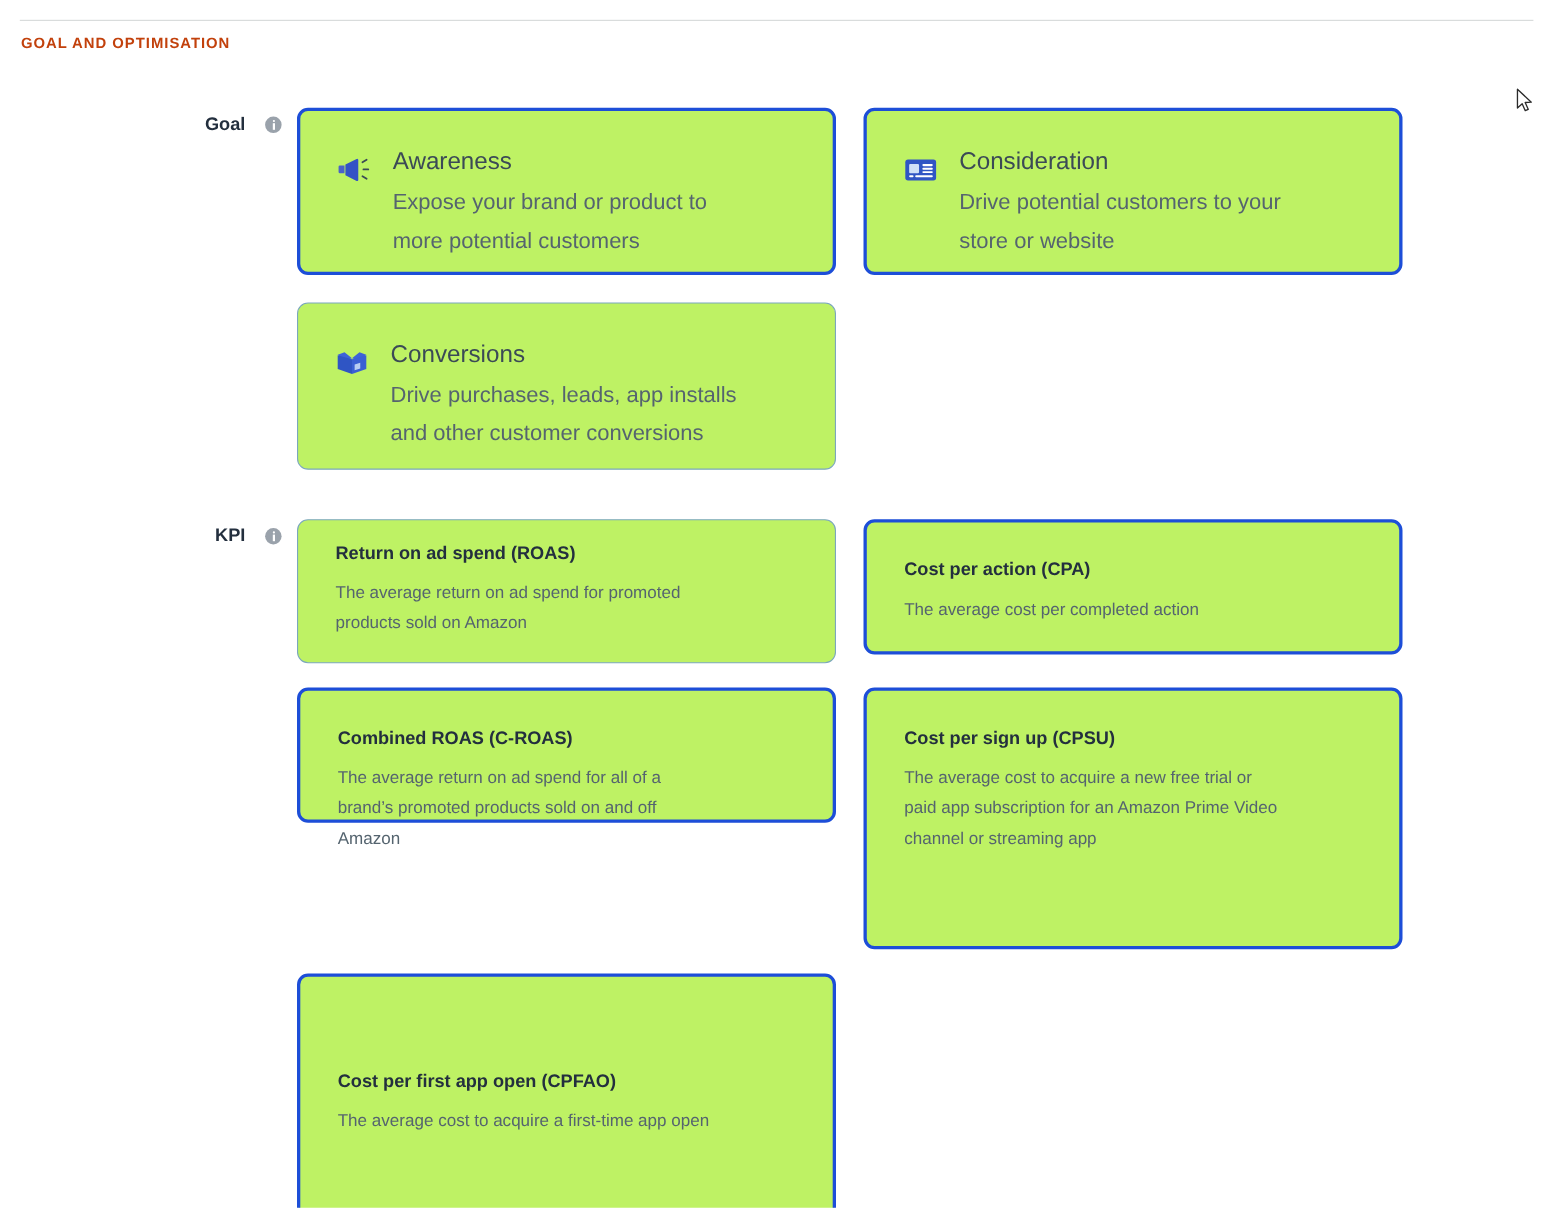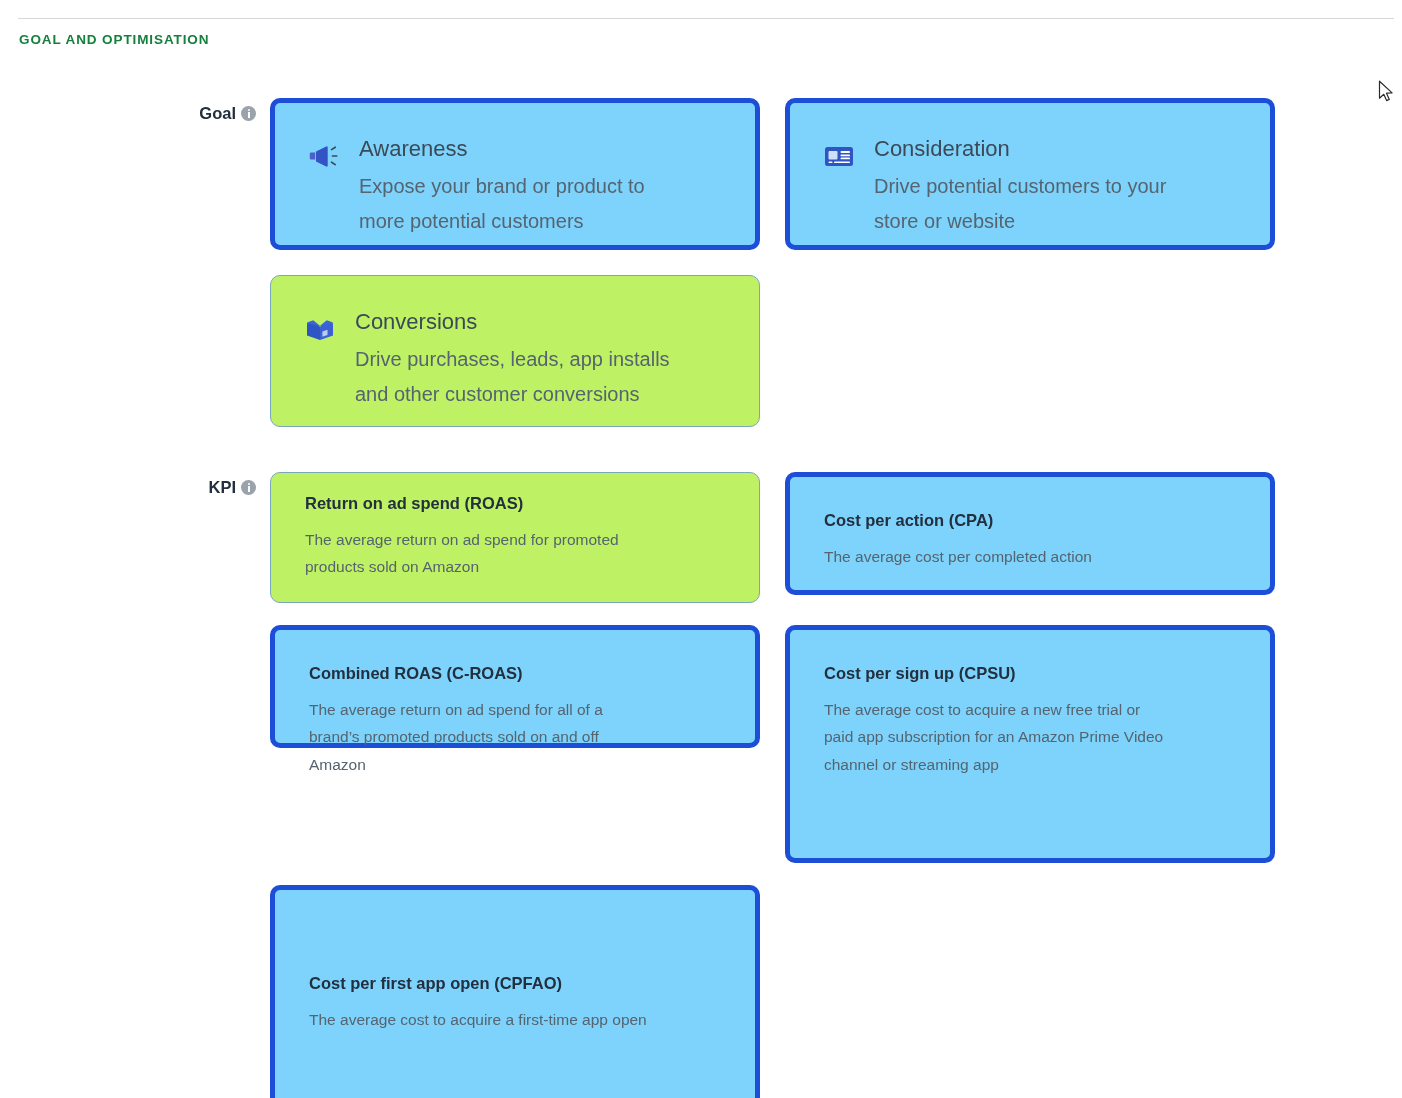--- a/index.html
+++ b/index.html
@@ -29,21 +29,21 @@
   }
 
   
   .section-header {
     position: absolute;
     left: 19px;
     top: 32px;
     font-size: 13.5px;
     font-weight: bold;
     letter-spacing: 0.9px;
-    color: #15803d;
+    color: #c2410c;
     text-transform: uppercase;
     white-space: nowrap;
   }
 
   
   .field-row {
     position: absolute;
     display: flex;
     align-items: flex-start;
   }
@@ -55,21 +55,21 @@
     padding-right: 14px;
     padding-top: 6px;
     text-align: right;
     font-size: 16.5px;
     font-weight: bold;
     color: #232f3e;
     white-space: nowrap;
     display: flex;
     align-items: center;
     justify-content: flex-end;
-    gap: 5px;
+    gap: 18px;
   }
 
   .info-icon {
     display: inline-block;
     width: 15px;
     height: 15px;
     border-radius: 50%;
     background: #9aa2ab;
     position: relative;
     flex: 0 0 auto;
@@ -93,22 +93,22 @@
   
   .card-grid {
     display: grid;
     grid-template-columns: 490px 490px;
     column-gap: 25px;
   }
   #goal-grid { row-gap: 25px; }
   #kpi-grid  { row-gap: 22px; }
 
   .card {
-    background: #7dd3fc;
-    border: 5px solid #1d4ed8;
+    background: #bef264;
+    border: 3px solid #1d4ed8;
     border-radius: 10px;
     position: relative;
   }
   .card.selected {
     background: #bef264;
     border: 1.6px solid #7ba7bd;
   }
 
   
   .goal-card {

